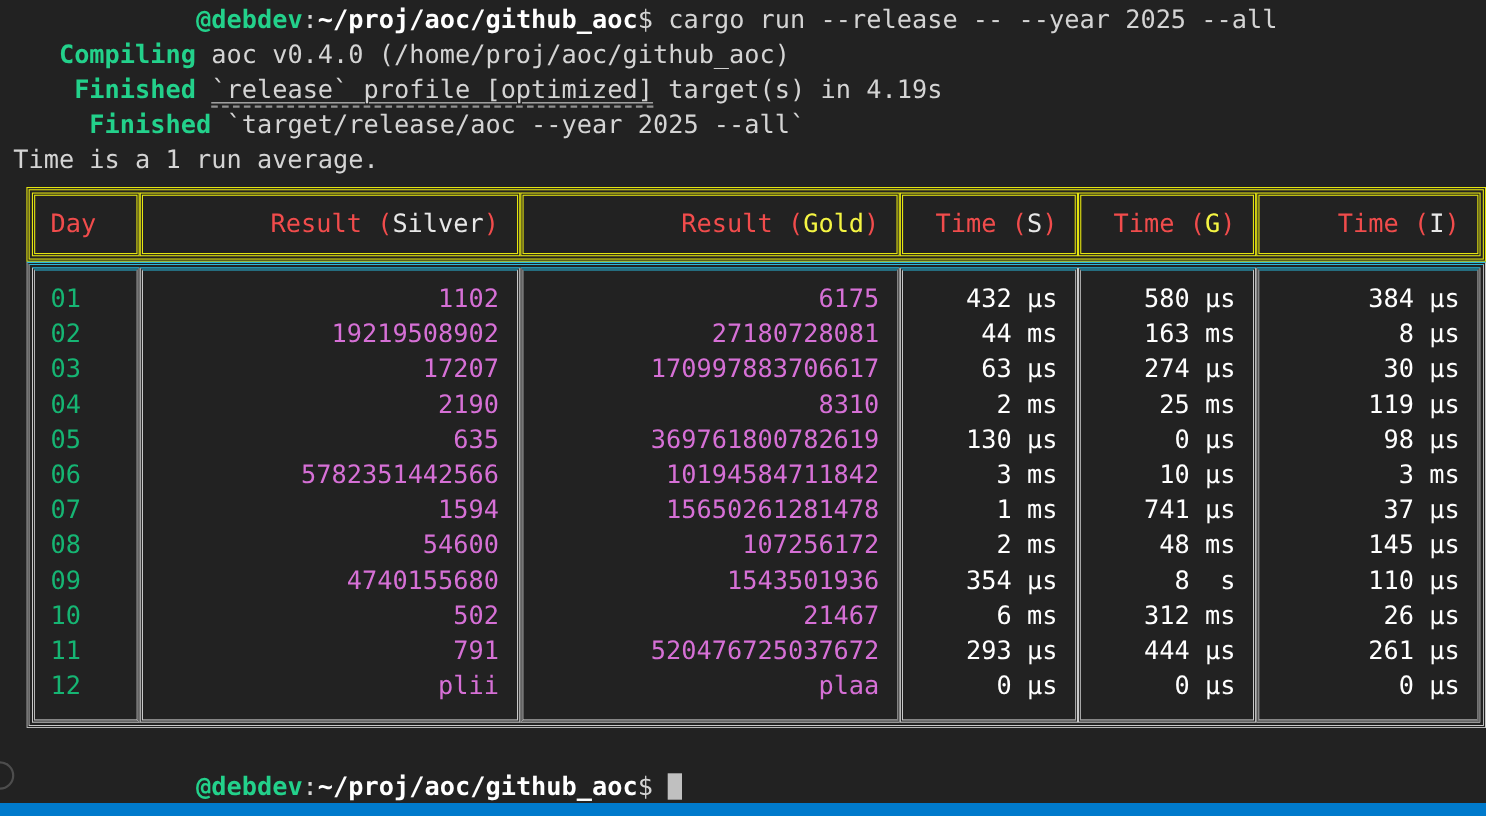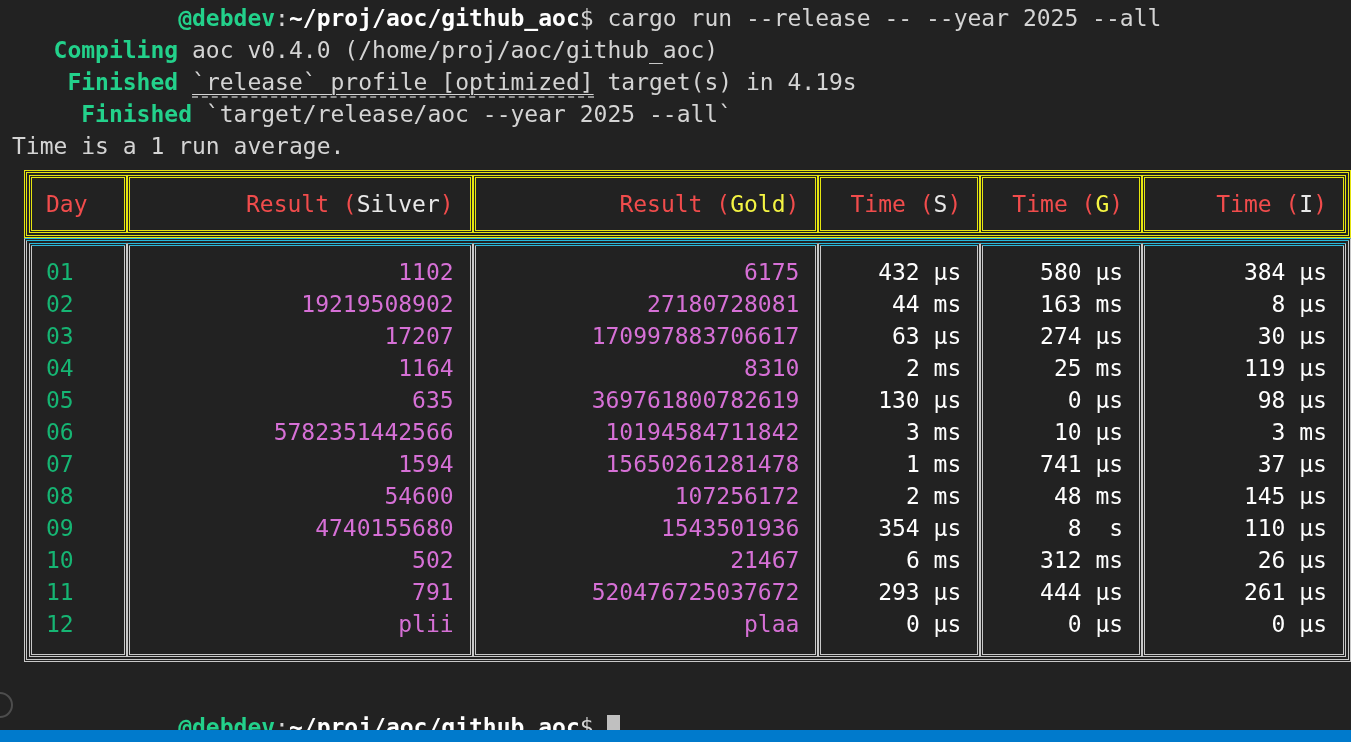--- a/index.html
+++ b/index.html
@@ -66,21 +66,21 @@
   .al { text-align: left;  padding-left: 14px;  }
   .ar { text-align: right; padding-right: 16px; }
   .cell.day    { color: #16b573; }
   .cell.silver, .cell.gold { color: #d670d6; }
   .cell.time_s, .cell.time_g, .cell.time_i { color: #ffffff; }
 
   
   .bottom-prompt {
     position: absolute;
     left: 12px;
-    bottom: 2px;
+    bottom: 13px;
     white-space: pre;
     line-height: 26px;
   }
   .cursor {
     display: inline-block;
     width: 13px;
     height: 24px;
     background: #c0c0c0;
     vertical-align: -4px;
   }
@@ -135,21 +135,21 @@
           <div class="cell day al">08</div>
           <div class="cell day al">09</div>
           <div class="cell day al">10</div>
           <div class="cell day al">11</div>
           <div class="cell day al">12</div>
         </div>
         <div class="tcol col-silver">
           <div class="cell silver ar">1102</div>
           <div class="cell silver ar">19219508902</div>
           <div class="cell silver ar">17207</div>
-          <div class="cell silver ar">1164</div>
+          <div class="cell silver ar">2190</div>
           <div class="cell silver ar">635</div>
           <div class="cell silver ar">5782351442566</div>
           <div class="cell silver ar">1594</div>
           <div class="cell silver ar">54600</div>
           <div class="cell silver ar">4740155680</div>
           <div class="cell silver ar">502</div>
           <div class="cell silver ar">791</div>
           <div class="cell silver ar">plii</div>
         </div>
         <div class="tcol col-gold">

